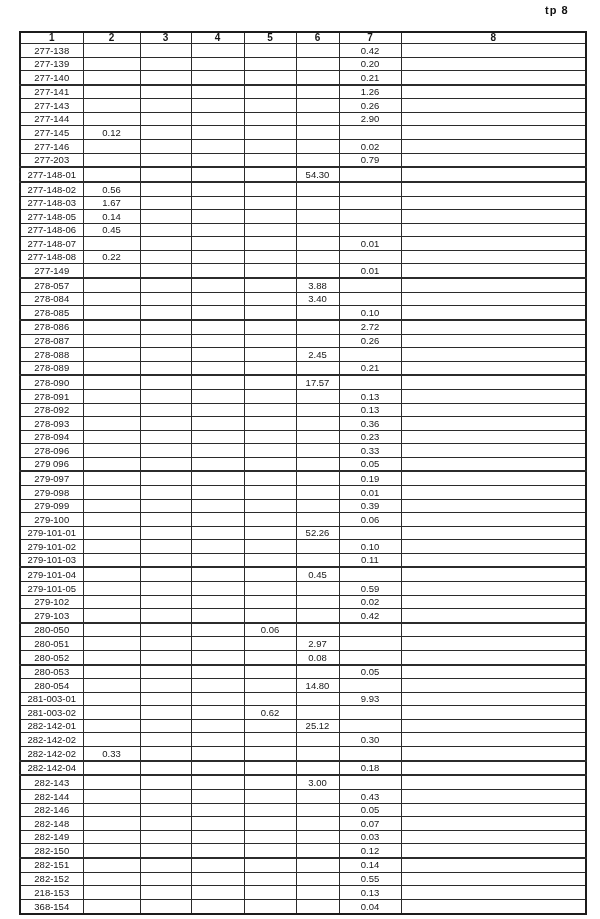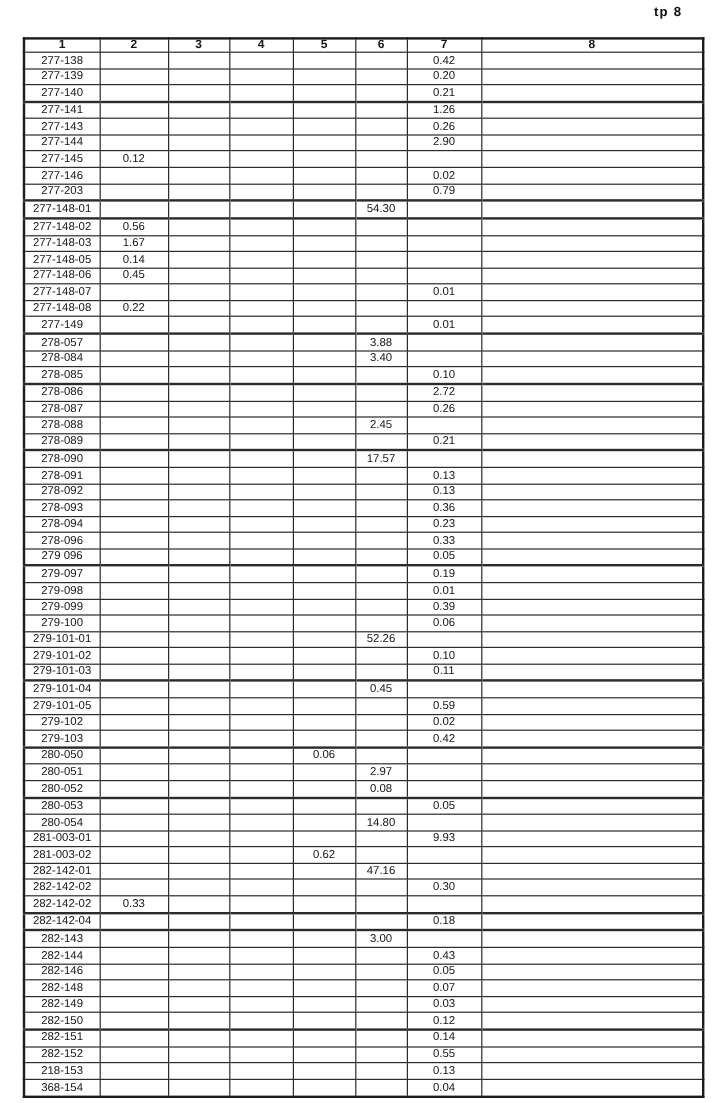--- a/index.html
+++ b/index.html
@@ -571,21 +571,21 @@
           <td></td>
           <td></td>
           <td></td>
         </tr>
         <tr>
           <td>282-142-01</td>
           <td></td>
           <td></td>
           <td></td>
           <td></td>
-          <td>47.16</td>
+          <td>25.12</td>
           <td></td>
           <td></td>
         </tr>
         <tr>
           <td>282-142-02</td>
           <td></td>
           <td></td>
           <td></td>
           <td></td>
           <td></td>

